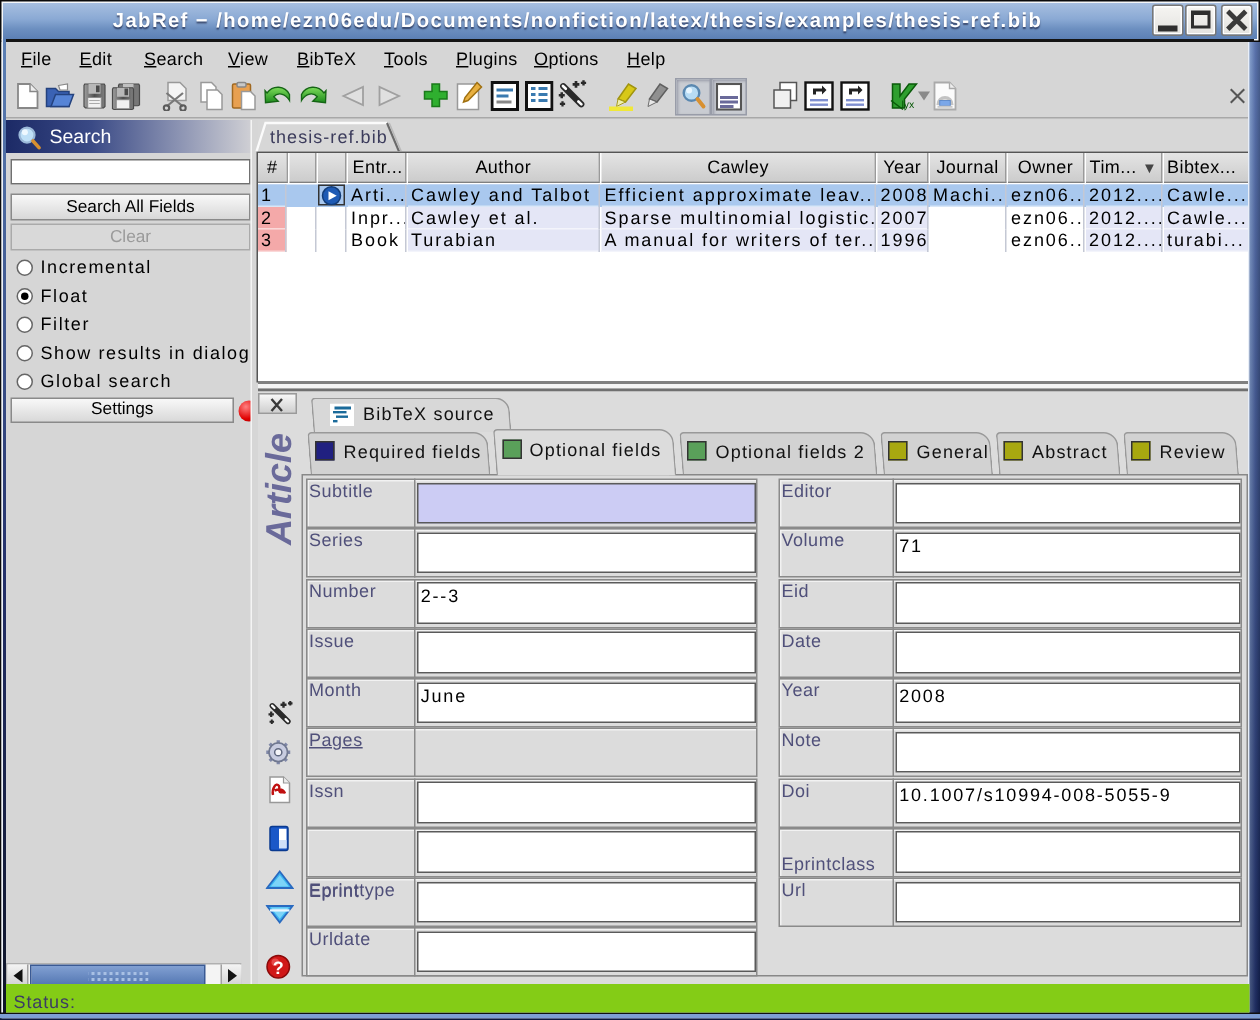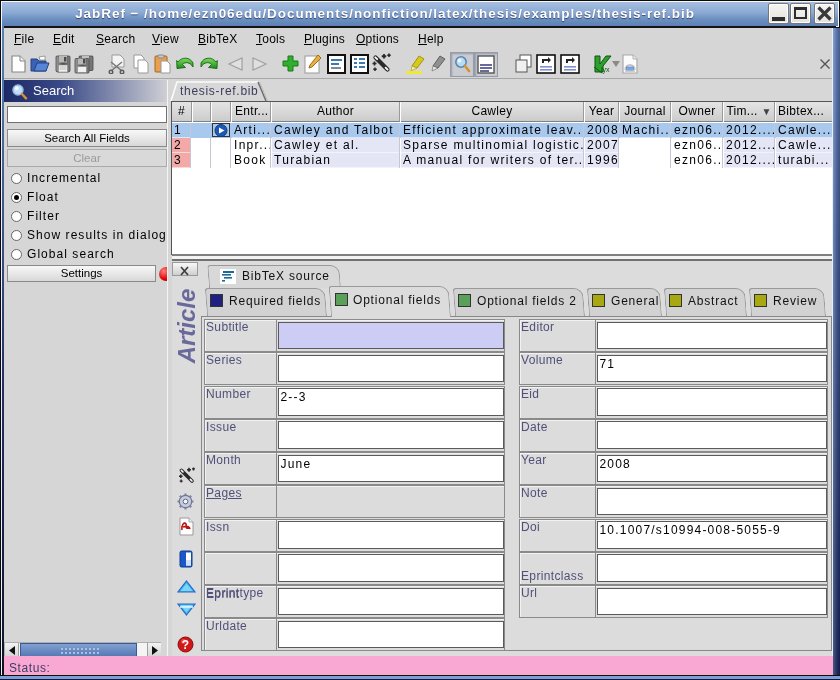--- a/index.html
+++ b/index.html
@@ -549,15 +549,15 @@
 <div class="abs" style="left:317px;top:234.8px;width:77px;height:33.25px;border-right:1px solid #8a8a8a;"></div>
 <div class="lbl" style="left:319px;top:254px;">Eprintclass</div>
 <div class="inp" style="left:395px;top:237.2px;width:230px;height:27.5px;"></div>
 <div class="abs" style="left:317px;top:268.0px;width:309px;height:33.25px;border:1px solid #8a8a8a;box-shadow:inset 0 1px 0 #f2f2f2, inset 1px 0 0 #f2f2f2;"></div>
 <div class="abs" style="left:317px;top:268.0px;width:77px;height:33.25px;border-right:1px solid #8a8a8a;"></div>
 <div class="lbl" style="left:319px;top:271.0px;">Url</div>
 <div class="inp" style="left:395px;top:270.5px;width:230px;height:27.5px;"></div>
 </div>
 </div>
 
-<div class="abs" style="left:4px;top:656px;width:829px;height:19px;background:#f9a8d4;text-align:center;">
+<div class="abs" style="left:4px;top:656px;width:829px;height:19px;background:#84cc16;text-align:center;">
   <span class="abs" style="left:5px;top:5px;font-size:12px;letter-spacing:0.6px;color:#3c3c64;">Status:</span>
 </div>
 
 </body></html>

